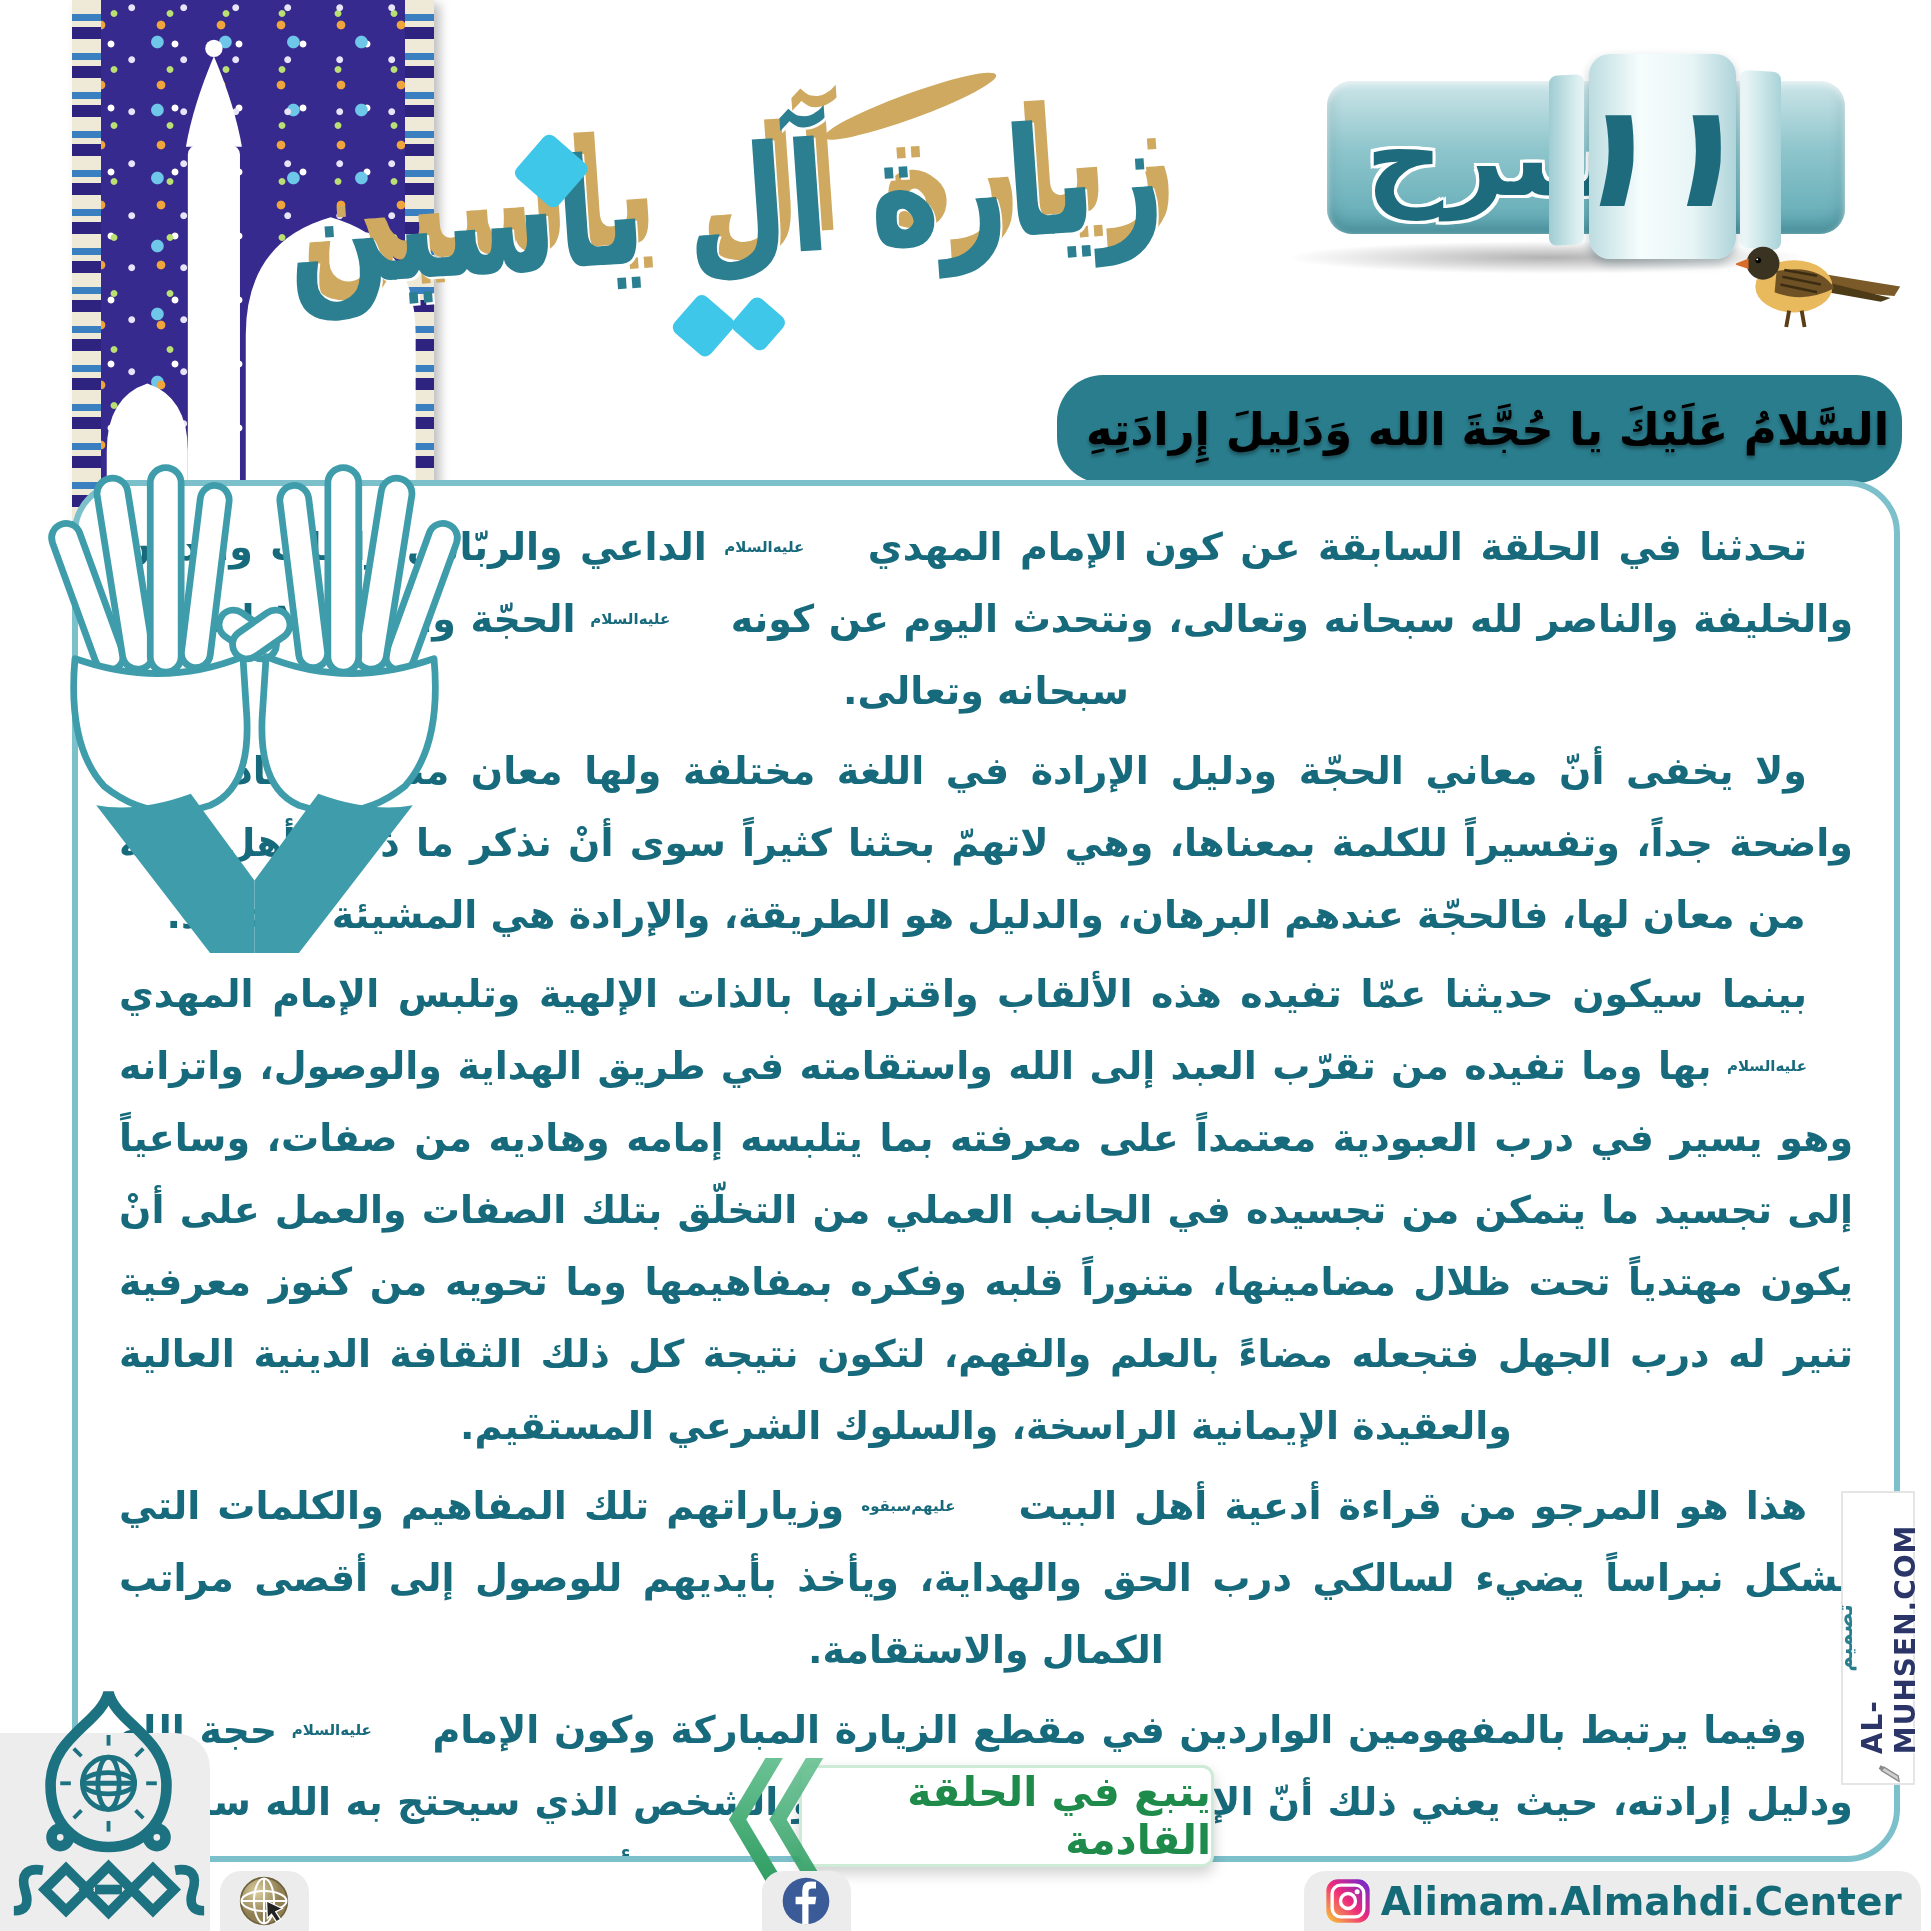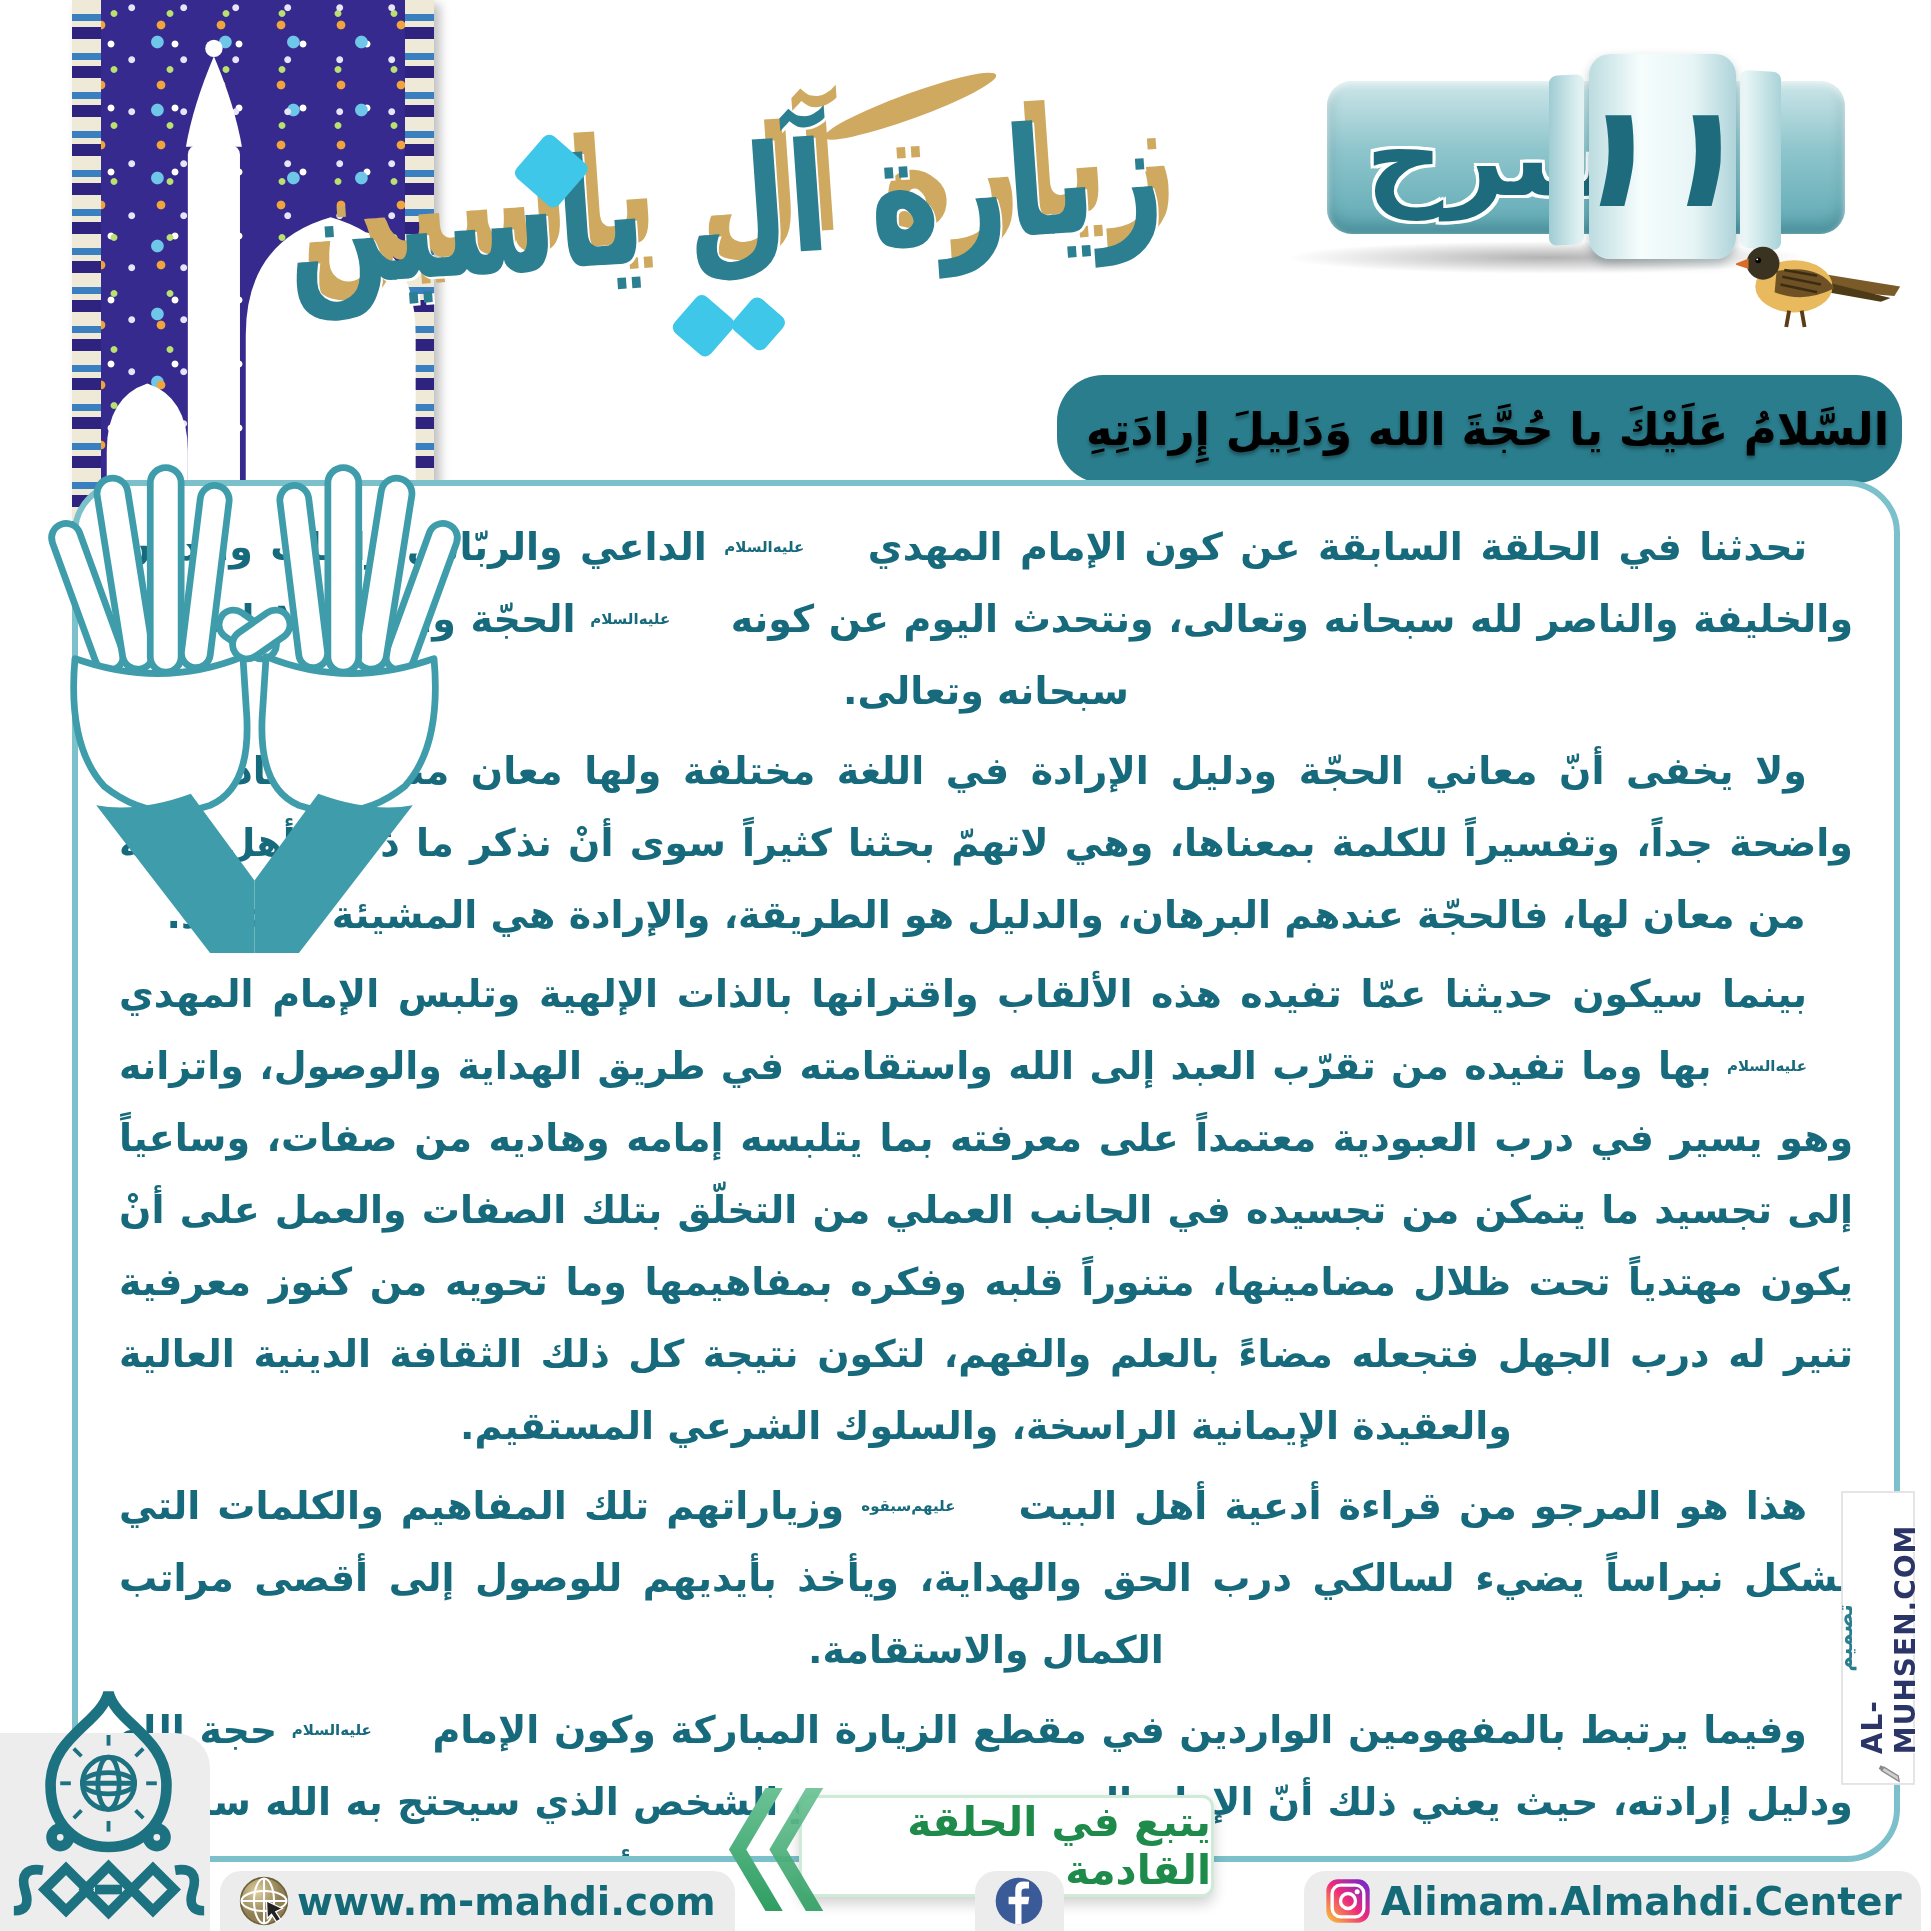--- a/index.html
+++ b/index.html
@@ -76,21 +76,21 @@
     transform:rotate(-90deg);background:#fff;box-shadow:0 0 0 1.9px #e4e4e4;
     display:flex;flex-direction:column;align-items:center;justify-content:center;}
   .credit-ar{font-size:21px;font-weight:bold;color:#2a7d8d;line-height:1;}
   .credit-site-row{display:flex;align-items:center;gap:5.8px;direction:ltr;}
   .credit-site{font-size:28px;font-weight:bold;color:#2b3568;letter-spacing:1px;
     text-shadow:-1px 0 #fff,1px 0 #fff;}
 
   
   .continue-badge{position:absolute;left:799px;top:1765px;width:415px;height:102px;z-index:5;
     background:#fff;border:3.9px solid #cdebd7;border-radius:11.6px;box-sizing:border-box;
-    box-shadow:0 6.8px 13.5px rgba(0,0,0,.18);display:flex;align-items:center;justify-content:center;margin-top:30px;}
+    box-shadow:0 6.8px 13.5px rgba(0,0,0,.18);display:flex;align-items:center;justify-content:center;}
   .continue-badge span{font-size:41px;font-weight:bold;color:#1e8b4a;}
   .chevrons{position:absolute;left:-77px;top:-11.6px;}
 
   
   .logo-backdrop{position:absolute;left:0;top:1733px;width:210px;height:198px;z-index:4;
     background:#ededed;border-radius:0 35px 0 0;}
   .footer-logo{position:absolute;left:9.7px;top:1682px;z-index:5;}
   .footer{position:absolute;left:220px;top:1871px;width:1701px;height:60px;z-index:5;
     display:flex;flex-direction:row;gap:11.6px;justify-content:space-between;direction:ltr;}
   .pill{background:#ececec;border-radius:21px 21px 0 0;display:flex;align-items:center;gap:7.7px;
@@ -259,21 +259,20 @@
             <circle cx="30" cy="30" r="28" fill="url(#gb)" stroke="#6d5f3a" stroke-width="2"></circle>
             <g stroke="#fff" fill="none" stroke-width="2.5">
               <ellipse cx="30" cy="30" rx="12" ry="27"></ellipse>
               <ellipse cx="30" cy="30" rx="27" ry="12"></ellipse>
               <line x1="3" y1="30" x2="57" y2="30"></line>
               <line x1="30" y1="3" x2="30" y2="57"></line>
             </g>
             <polygon points="33,30 52,39 44,43 50,52 45,55 39,46 34,51" fill="#222" stroke="#fff" stroke-width="1.5"></polygon>
           </svg>
         </span>
-        <span class="pill-label">www.m-mahdi.com</span>
       </div>
       <div class="pill">
         <span class="pill-icon">
           <svg width="50" height="50" viewBox="0 0 60 60">
             <circle cx="30" cy="30" r="28" fill="#3a5a98"></circle>
             <path d="M33,58 V34 h8 l1.4,-9 H33 v-6 q0,-4 4.5,-4 H42 V7 q-3,-0.5 -6.5,-0.5 q-10,0 -10,10.5 v8 h-8 v9 h8 v24 z" fill="#fff"></path>
           </svg>
         </span>
       </div>
       <div class="pill">

